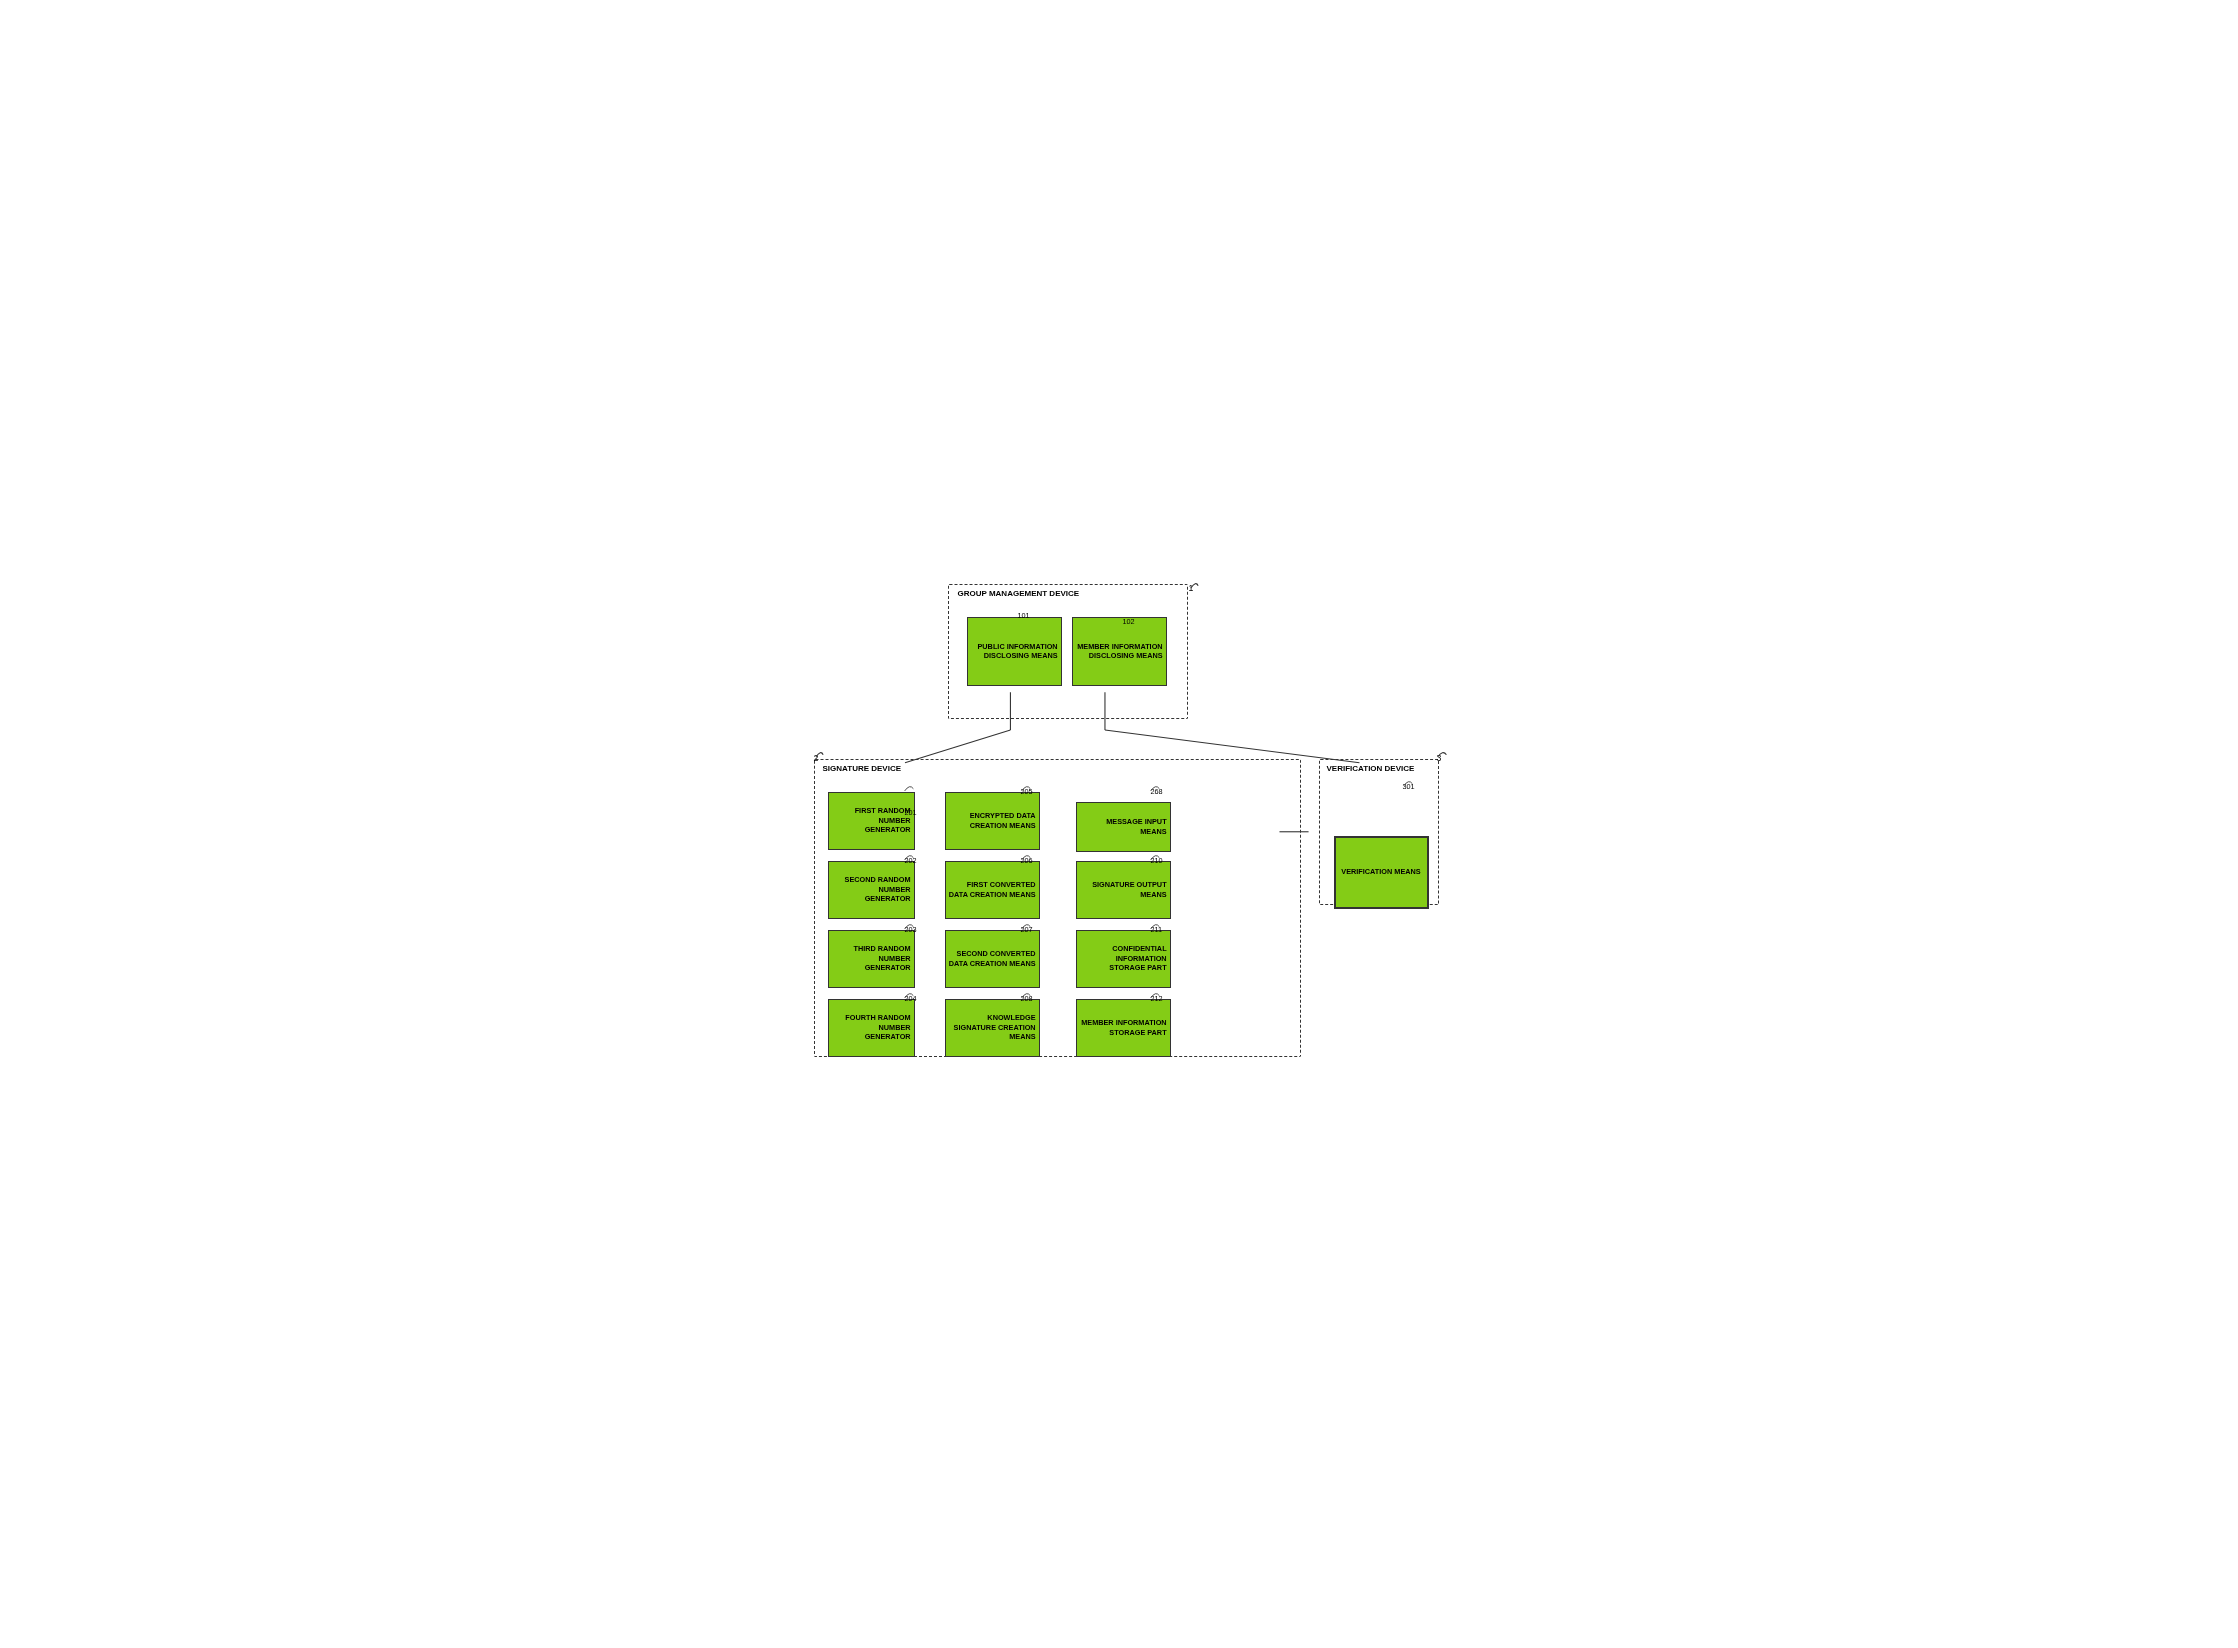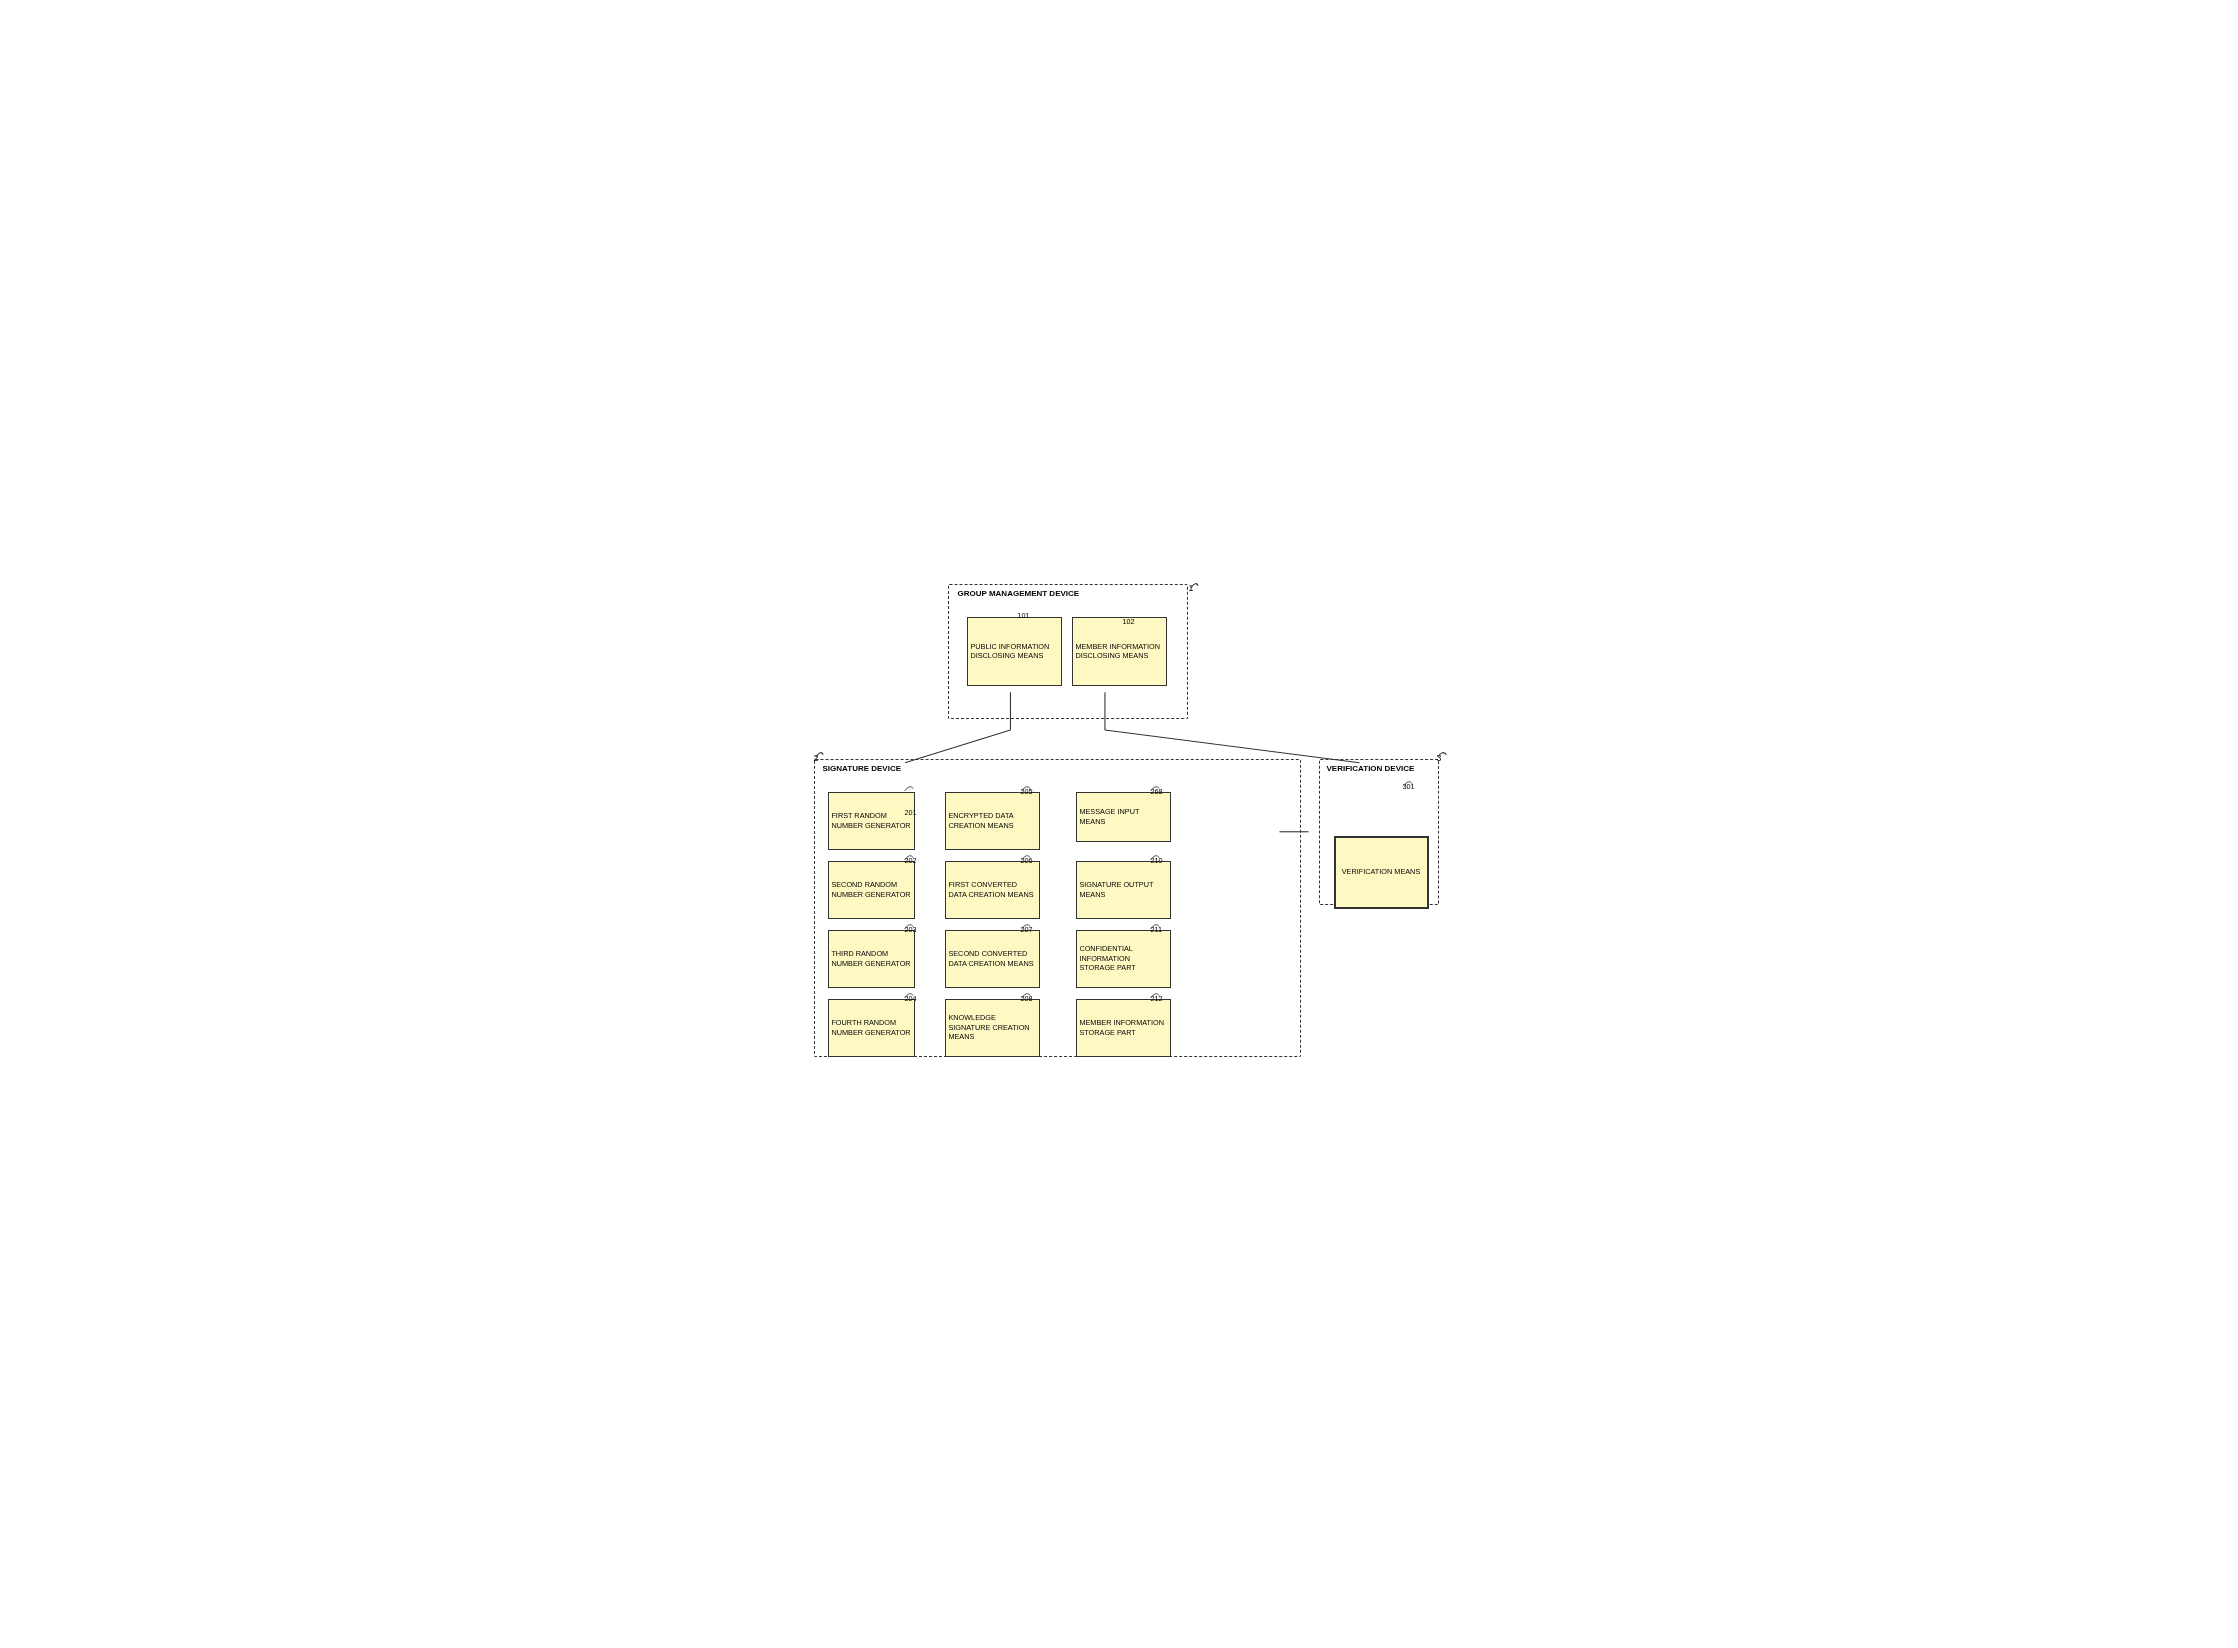--- a/index.html
+++ b/index.html
@@ -20,27 +20,27 @@
     
     .dashed-box {
       position: absolute;
       border: 1.5px dashed #333;
       border-radius: 1.5px;
     }
     
     .solid-box {
       position: absolute;
       border: 1.5px solid #333;
-      background: #fef9c3;
+      background: #84cc16;
       display: flex;
       align-items: center;
       justify-content: center;
-      text-align: left;
+      text-align: right;
       font-size: 7.3px;
-      font-weight: normal;
+      font-weight: bold;
       font-family: Arial, sans-serif;
       padding: 2.9px;
       line-height: 1.3;
     }
     .label {
       position: absolute;
       font-size: 7.3px;
       font-family: Arial, sans-serif;
       font-weight: bold;
     }
@@ -159,21 +159,21 @@
   </svg>
 
   <div class="solid-box" style="left:153px; top:429px; width:95px; height:58px;">
     <span>KNOWLEDGE SIGNATURE CREATION MEANS</span>
   </div>
   <span class="ref-num" style="left:229px; top:424px;">208</span>
   <svg style="position:absolute; left:226px; top:417px; width:14.6px; height:14.6px;" viewBox="0 0 20 20" width="14.6" height="14.6">
     <path d="M 5 15 Q 12 5 17 12" stroke="#333" stroke-width="1.2" fill="none"></path>
   </svg>
 
-  <div class="solid-box" style="left:284px; top:222px; width:95px; height:50px;">
+  <div class="solid-box" style="left:284px; top:232px; width:95px; height:50px;">
     <span>MESSAGE INPUT MEANS</span>
   </div>
   <span class="ref-num" style="left:359px; top:217px;">268</span>
   <svg style="position:absolute; left:355px; top:210px; width:14.6px; height:14.6px;" viewBox="0 0 20 20" width="14.6" height="14.6">
     <path d="M 5 15 Q 12 5 17 12" stroke="#333" stroke-width="1.2" fill="none"></path>
   </svg>
 
   <div class="solid-box" style="left:284px; top:291px; width:95px; height:58px;">
     <span>SIGNATURE OUTPUT MEANS</span>
   </div>

